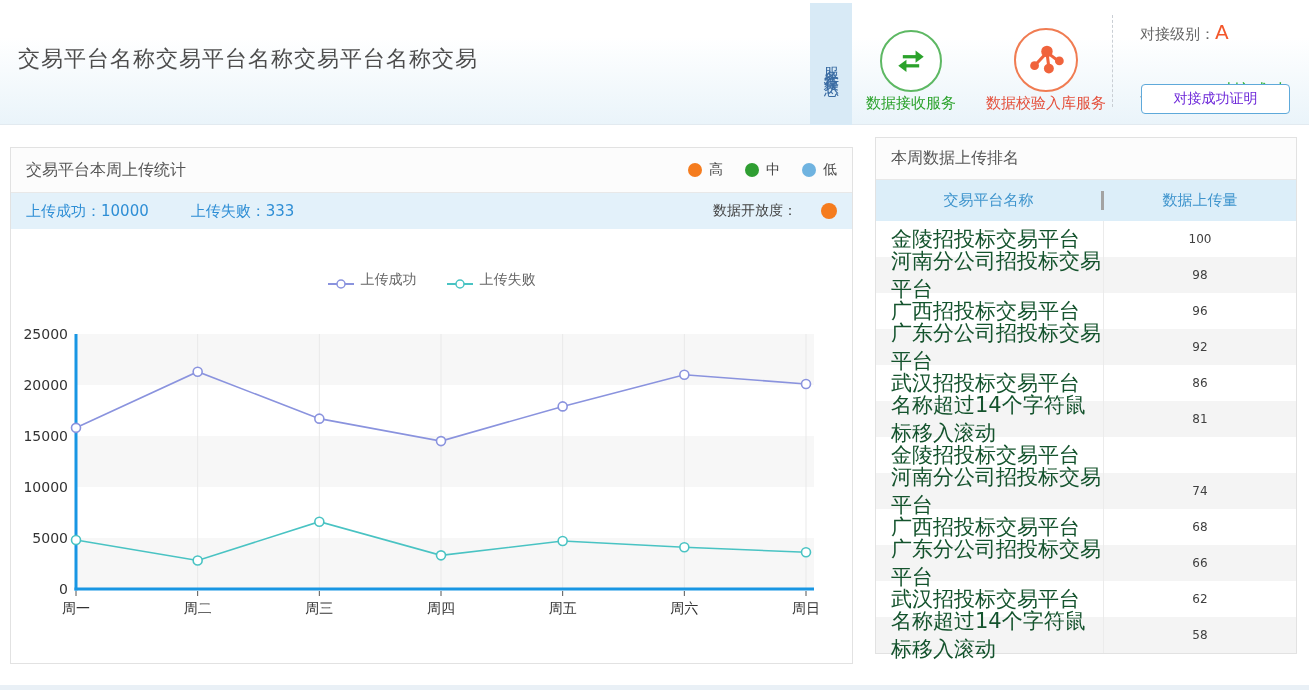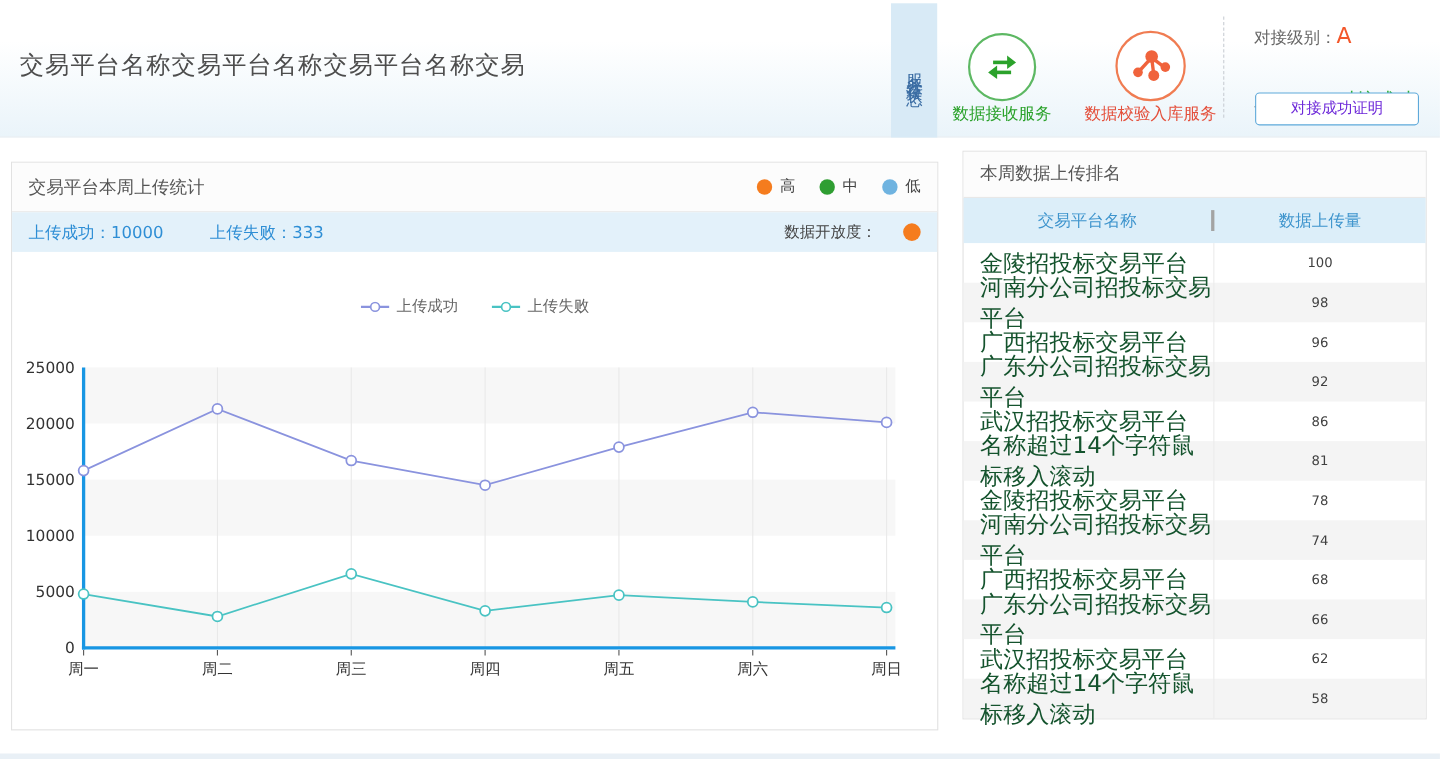--- a/index.html
+++ b/index.html
@@ -53,21 +53,21 @@
   
   .stats-bar { height:36px; background:#e3f1fa; display:flex; align-items:center; padding:0 15px; }
   .stat { font-size:15px; color:#2e8ed5; margin-right:42px; }
   .openness { display:flex; align-items:center; gap:24px; font-size:14px; color:#444; }
   .openness .dot { width:16px; height:16px; }
 
   
   .chart-body { position:relative; width:841px; height:435px; }
   .chart-legend { position:absolute; left:0; top:40px; width:100%; height:20px;
     display:flex; justify-content:center; gap:30px; }
-  .cl-item { display:flex; align-items:center; gap:7px; font-size:14px; color:#666; cursor:pointer; }
+  .cl-item { display:flex; align-items:flex-end; gap:7px; font-size:14px; color:#666; cursor:pointer; }
   #chart-svg { position:absolute; left:0; top:60px; }
 
   
   .thead { height:41px; background:#dceef9; display:flex; align-items:center; }
   .thead .tcell { color:#3e94cd; font-size:15px; }
   .tcell { display:flex; align-items:center; justify-content:center; }
   .tcell.c1 { width:228px; }
   .tcell.c2 { width:192px; }
   .trow { height:36px; display:flex; }
   .trow.alt { background:#f4f4f4; }
@@ -255,21 +255,20 @@
         <div class="trow">
           <div class="tcell c1">武汉招投标交易平台</div>
           <div class="tcell c2">86</div>
         </div>
         <div class="trow alt">
           <div class="tcell c1">名称超过14个字符鼠标移入滚动</div>
           <div class="tcell c2">81</div>
         </div>
         <div class="trow">
           <div class="tcell c1">金陵招投标交易平台</div>
-          <div class="tcell c2">78</div>
         </div>
         <div class="trow alt">
           <div class="tcell c1">河南分公司招投标交易平台</div>
           <div class="tcell c2">74</div>
         </div>
         <div class="trow">
           <div class="tcell c1">广西招投标交易平台</div>
           <div class="tcell c2">68</div>
         </div>
         <div class="trow alt">

